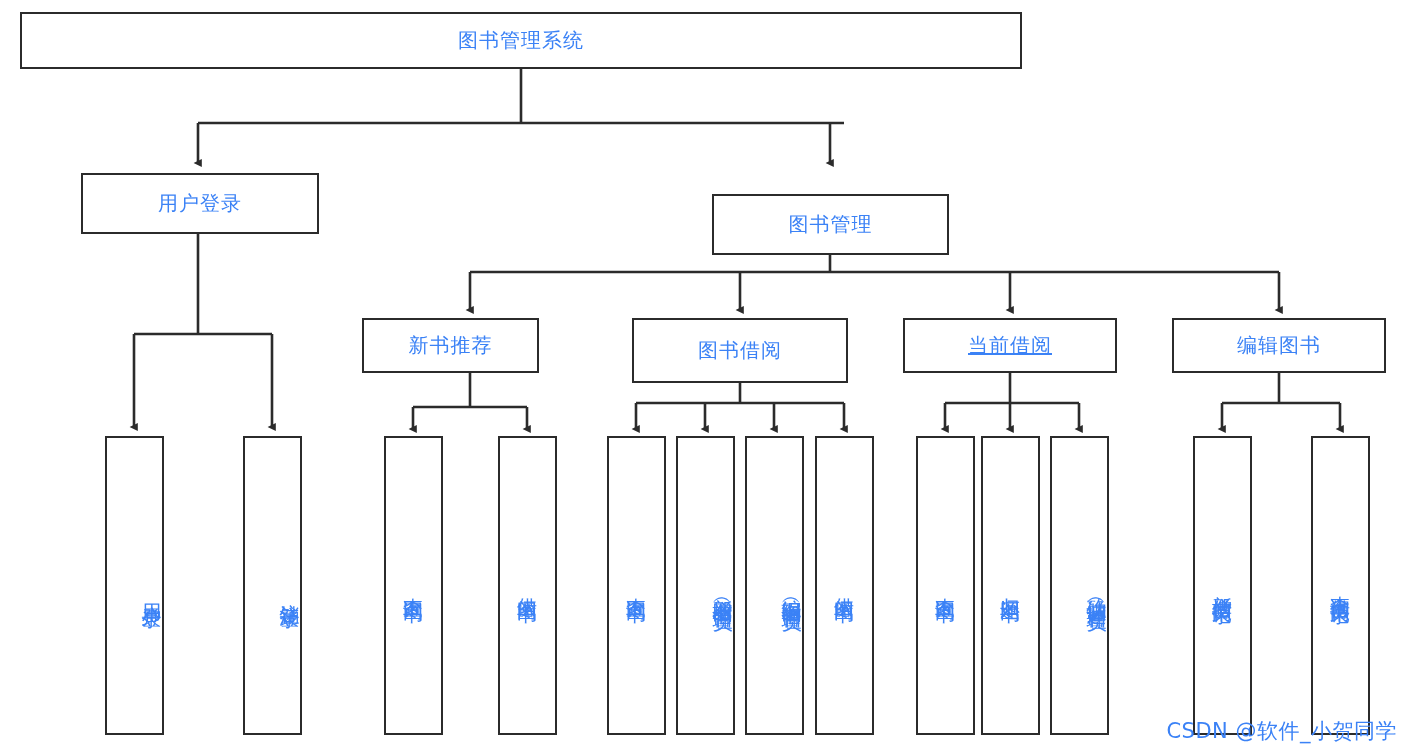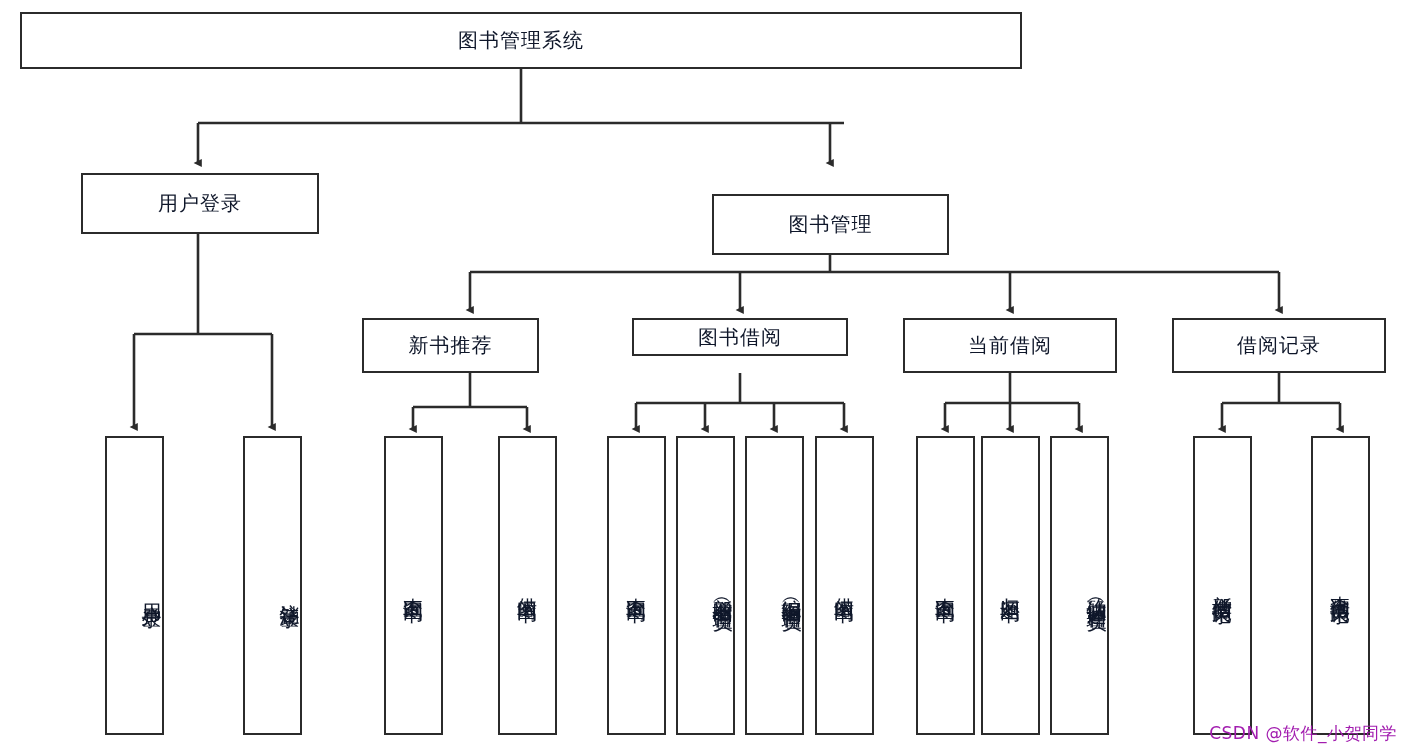--- a/index.html
+++ b/index.html
@@ -26,21 +26,21 @@
     height: 747px;
   }
   .node {
     position: absolute;
     box-sizing: border-box;
     background: #ffffff;
     border: 2px solid #2b2b2b;
     display: flex;
     align-items: center;
     justify-content: center;
-    color: #0f172a;
+    color: #3b82f6;
     z-index: 2;
   }
   .node-h {
     font-size: 20px;
     letter-spacing: 1px;
     white-space: nowrap;
   }
   .node-v {
     writing-mode: vertical-rl;
     text-orientation: upright;
@@ -53,22 +53,22 @@
     line-height: 1;
   }
   .node-v.center-align {
     align-items: center;
     padding-top: 0;
   }
   .watermark {
     position: absolute;
     right: 8px;
     bottom: 2px;
-    font-size: 17px;
-    color: #a21caf;
+    font-size: 21px;
+    color: #3b82f6;
     z-index: 5;
     white-space: nowrap;
     letter-spacing: 0.5px;
   }
 </style>
 </head>
 <body>
 
 <div id="diagram-root">
 
@@ -129,28 +129,28 @@
   <div class="node node-h" style="left:81px; top:173px; width:238px; height:61px;">
     <span>用户登录</span>
   </div>
   <div class="node node-h" style="left:712px; top:173px; width:237px; height:61px;margin-top:21px;">
     <span>图书管理</span>
   </div>
 
   <div class="node node-h" style="left:362px; top:318px; width:177px; height:55px;">
     <span>新书推荐</span>
   </div>
-  <div class="node node-h" style="left:632px; top:318px; width:216px; height:38px;">
+  <div class="node node-h" style="left:632px; top:318px; width:216px; height:65px;">
     <span>图书借阅</span>
   </div>
-  <div class="node node-h" style="left:903px; top:318px; width:214px; height:55px;">
+  <div class="node node-h" style="left:903px; top:318px; width:214px; height:55px;text-decoration:underline;">
     <span>当前借阅</span>
   </div>
   <div class="node node-h" style="left:1172px; top:318px; width:214px; height:55px;">
-    <span>借阅记录</span>
+    <span>编辑图书</span>
   </div>
 
   <div class="node node-v" style="left:105px; top:436px; width:59px; height:299px;">
     <span>用户登录</span>
   </div>
   <div class="node node-v" style="left:243px; top:436px; width:59px; height:299px;">
     <span>注销登录</span>
   </div>
 
   <div class="node node-v center-align" style="left:384px; top:436px; width:59px; height:299px;">

